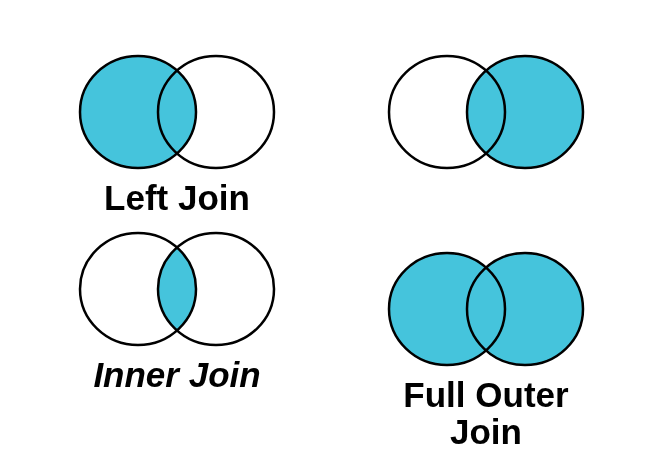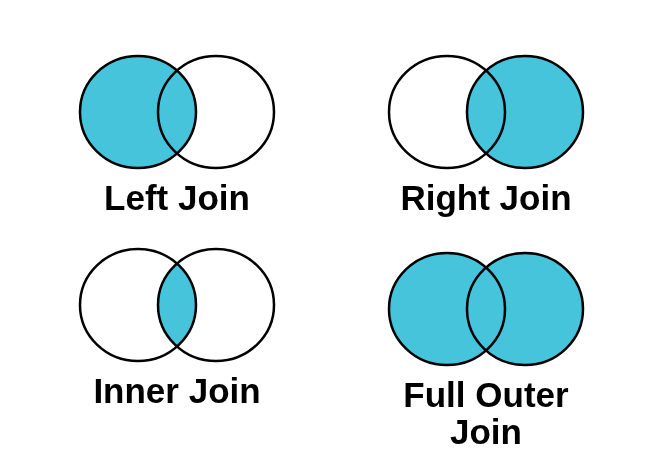--- a/index.html
+++ b/index.html
@@ -10,21 +10,21 @@
     overflow: hidden;
     font-family: "Liberation Sans", sans-serif;
   }
   .quad {
     position: absolute;
     width: 250px;
     text-align: center;
   }
   .q1 { left: 52px;  top: 49px; }
   .q2 { left: 361px; top: 49px; }
-  .q3 { left: 52px;  top: 242px; }
+  .q3 { left: 52px;  top: 226px; font-style: italic; }
   .q4 { left: 361px; top: 246px; }
   svg.venn { display: block; width: 250px; height: 126px; }
   svg.venn ellipse { stroke: none; }
   svg.venn .outline {
     fill: none;
     stroke: var(--stroke, #000000);
     stroke-width: 2.5;
   }
   .diagram-label {
     margin: 4px auto 0 auto;
@@ -60,21 +60,20 @@
         <clipPath id="clipB1">
           <ellipse cx="164" cy="63" rx="58" ry="56"></ellipse>
         </clipPath>
       </defs>
     <ellipse cx="86" cy="63" rx="58" ry="56" fill="none"></ellipse>
     <ellipse cx="164" cy="63" rx="58" ry="56" fill="#45C4DC"></ellipse>
     <ellipse cx="86" cy="63" rx="58" ry="56" clip-path="url(#clipB1)" fill="#45C4DC"></ellipse>
     <ellipse class="outline" cx="86" cy="63" rx="58" ry="56"></ellipse>
     <ellipse class="outline" cx="164" cy="63" rx="58" ry="56"></ellipse>
   </svg>
-  <div class="diagram-label">Right Join</div>
 </div>
 
 <div class="quad q3">
   <svg class="venn" viewBox="0 0 250 126" aria-hidden="true">
     <defs>
         <clipPath id="clipB2">
           <ellipse cx="164" cy="63" rx="58" ry="56"></ellipse>
         </clipPath>
       </defs>
     <ellipse cx="86" cy="63" rx="58" ry="56" fill="none"></ellipse>

